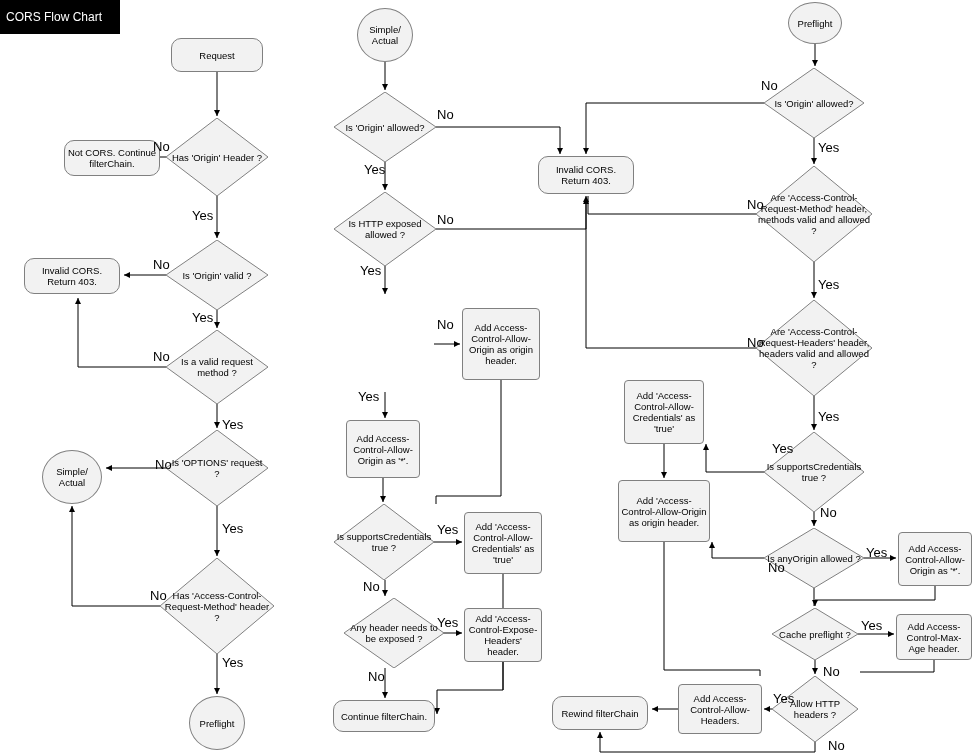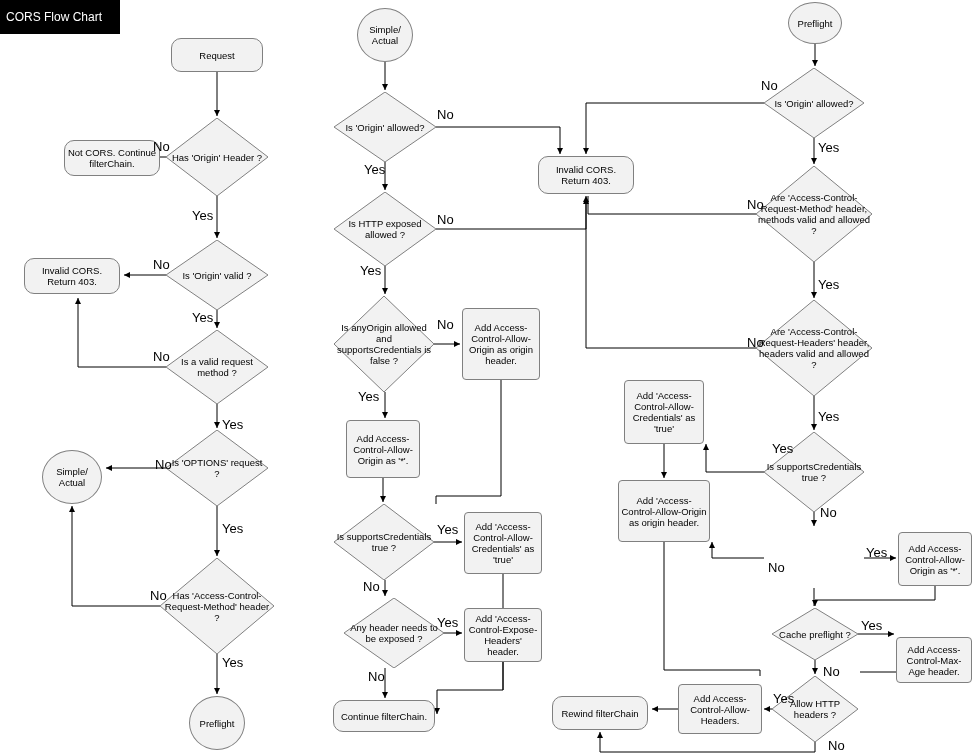--- a/index.html
+++ b/index.html
@@ -220,26 +220,20 @@
     <span class="label">Is 'Origin' allowed?</span>
   </div>
 
   <div class="node diamond" style="left:334px;top:192px;width:102px;height:74px;">
     <svg class="diamond-shape" viewBox="0 0 102 74" preserveAspectRatio="none">
         <polygon points="51,0 102,37 51,74 0,37" fill="#f2f2f2" stroke="#808080"></polygon>
       </svg>
     <span class="label">Is HTTP exposed allowed ?</span>
   </div>
 
-  <div class="node diamond" style="left:334px;top:296px;width:100px;height:96px;">
-    <svg class="diamond-shape" viewBox="0 0 100 96" preserveAspectRatio="none">
-        <polygon points="50,0 100,48 50,96 0,48" fill="#f2f2f2" stroke="#808080"></polygon>
-      </svg>
-    <span class="label">Is anyOrigin allowed and supportsCredentials is false ?</span>
-  </div>
 
   <div class="node rect" style="left:462px;top:308px;width:78px;height:72px;">
       <span class="label">Add Access-Control-Allow-Origin as origin header.</span>
     </div>
 
   <div class="node rect" style="left:346px;top:420px;width:74px;height:58px;">
       <span class="label">Add Access-Control-Allow-Origin as '*'.</span>
     </div>
 
   <div class="node diamond" style="left:334px;top:504px;width:100px;height:76px;">
@@ -305,33 +299,39 @@
   </div>
 
   <div class="node rect" style="left:624px;top:380px;width:80px;height:64px;">
       <span class="label">Add 'Access-Control-Allow-Credentials' as 'true'</span>
     </div>
 
   <div class="node rect" style="left:618px;top:480px;width:92px;height:62px;">
       <span class="label">Add 'Access-Control-Allow-Origin as origin header.</span>
     </div>
 
+  <div class="node diamond" style="left:764px;top:528px;width:100px;height:60px;">
+    <svg class="diamond-shape" viewBox="0 0 100 60" preserveAspectRatio="none">
+        <polygon points="50,0 100,30 50,60 0,30" fill="#f2f2f2" stroke="#808080"></polygon>
+      </svg>
+    <span class="label">Is anyOrigin allowed ?</span>
+  </div>
 
   <div class="node rect" style="left:898px;top:532px;width:74px;height:54px;">
       <span class="label">Add Access-Control-Allow-Origin as '*'.</span>
     </div>
 
   <div class="node diamond" style="left:772px;top:608px;width:86px;height:52px;">
     <svg class="diamond-shape" viewBox="0 0 86 52" preserveAspectRatio="none">
         <polygon points="43,0 86,26 43,52 0,26" fill="#f2f2f2" stroke="#808080"></polygon>
       </svg>
     <span class="label">Cache preflight ?</span>
   </div>
 
-  <div class="node rect" style="left:896px;top:614px;width:76px;height:46px;margin-top:23px;">
+  <div class="node rect" style="left:896px;top:614px;width:76px;height:46px;">
       <span class="label">Add Access-Control-Max-Age header.</span>
     </div>
 
   <div class="node diamond" style="left:772px;top:676px;width:86px;height:66px;">
     <svg class="diamond-shape" viewBox="0 0 86 66" preserveAspectRatio="none">
         <polygon points="43,0 86,33 43,66 0,33" fill="#f2f2f2" stroke="#808080"></polygon>
       </svg>
     <span class="label">Allow HTTP headers ?</span>
   </div>
 

